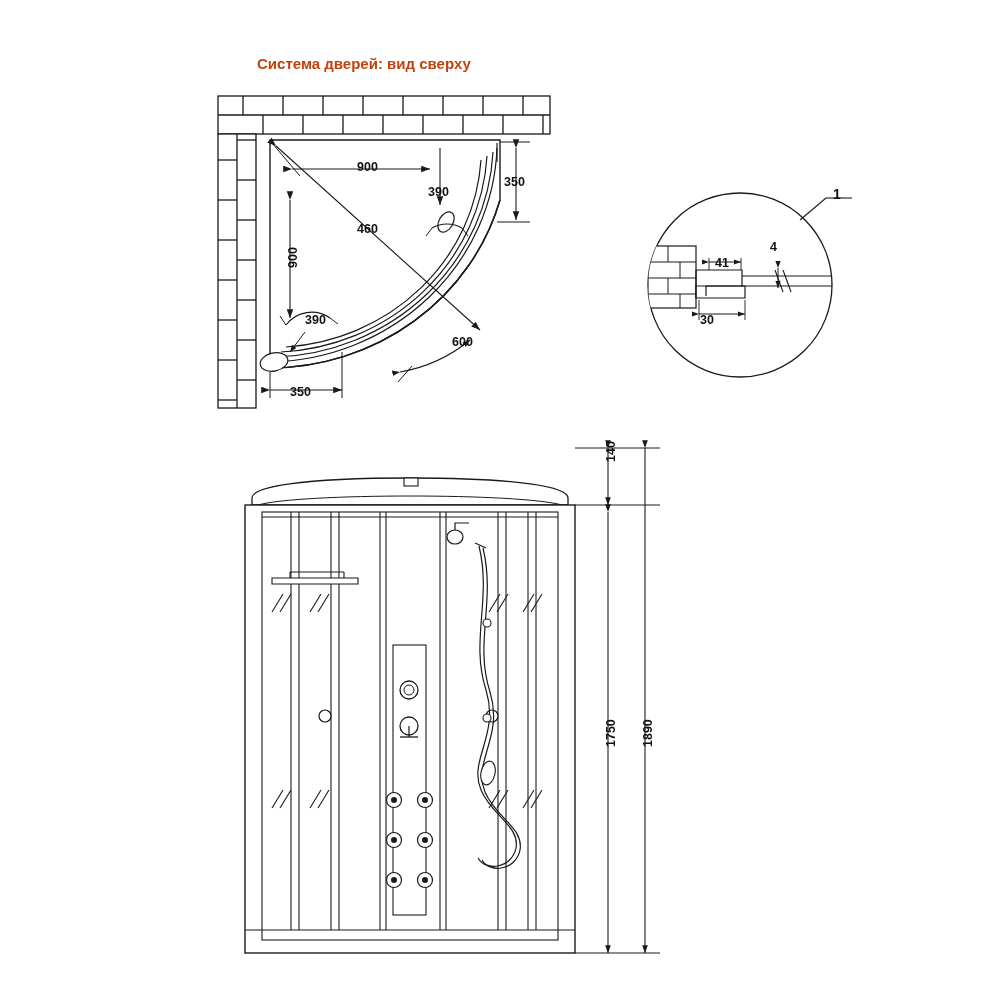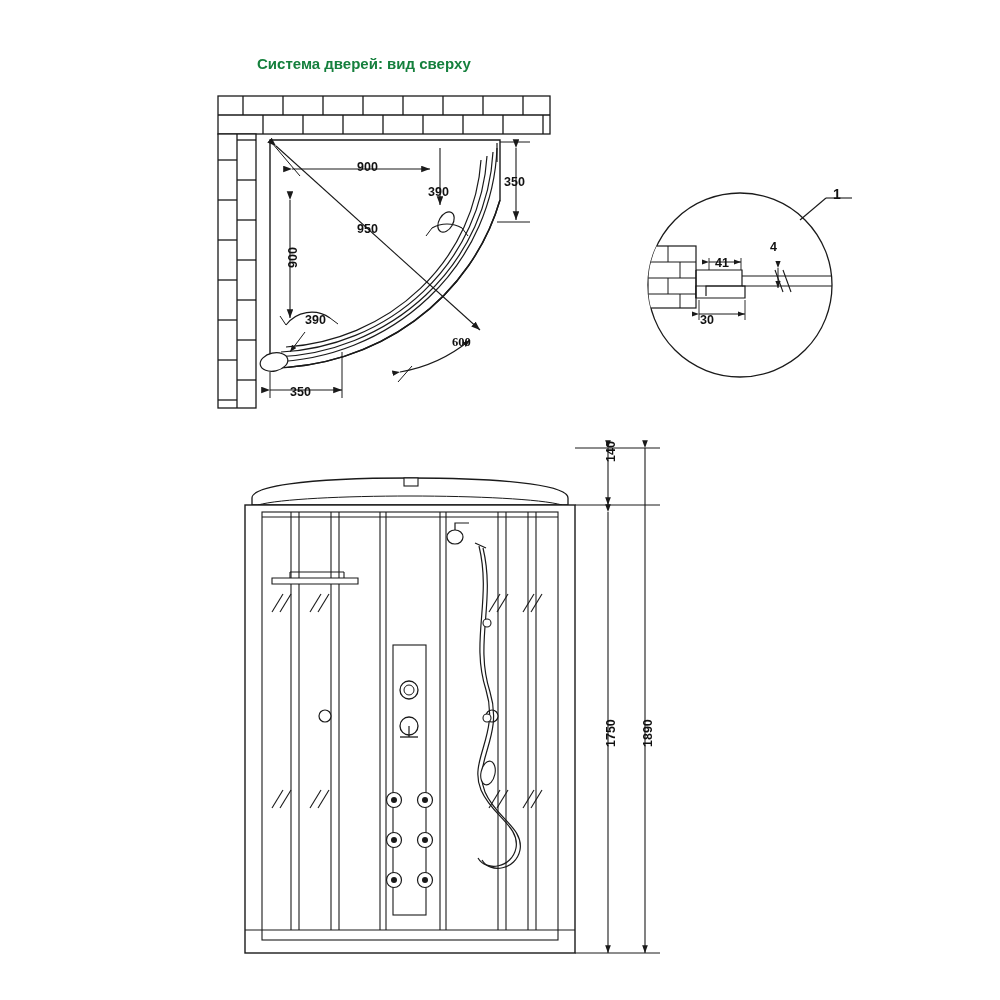--- a/index.html
+++ b/index.html
@@ -17,21 +17,21 @@
     font-family:"Liberation Sans", sans-serif;
     font-size:12.5px;
     color:#111;
     white-space:nowrap;
     font-weight:600;
   }
   .title{
     position:absolute;
     font-size:15px;
     font-weight:600;
-    color:#15803d;
+    color:#c2410c;
     white-space:nowrap;
   }
   .rot90{transform:rotate(-90deg);transform-origin:left top;}
 </style>
 </head>
 <body>
 
 <svg id="sheet" viewBox="0 0 1000 1000" xmlns="http://www.w3.org/2000/svg">
 
   <defs>
@@ -310,33 +310,33 @@
 
       <line x1="645" y1="448" x2="645" y2="953" marker-start="url(#arrS)" marker-end="url(#arrS)" stroke-width="1.1"></line>
     </g>
   </g>
 </svg>
 
 <div class="title" style="left:257px;top:55px;">Система дверей: вид сверху</div>
 
 <div class="lbl" style="left:357px;top:160px;">900</div>
 
-<div class="lbl" style="left:357px;top:222px;">950</div>
+<div class="lbl" style="left:357px;top:222px;">460</div>
 
 <div class="lbl rot90" style="left:286px;top:268px;">900</div>
 
 <div class="lbl" style="left:428px;top:185px;">390</div>
 
 <div class="lbl" style="left:504px;top:175px;">350</div>
 
 <div class="lbl" style="left:305px;top:313px;">390</div>
 
 <div class="lbl" style="left:290px;top:385px;">350</div>
 
-<div class="lbl" style="left:452px;top:335px;font-family:Liberation Serif, serif;">600</div>
+<div class="lbl" style="left:452px;top:335px;">600</div>
 
 <div class="lbl" style="left:715px;top:256px;">41</div>
 
 <div class="lbl" style="left:770px;top:240px;">4</div>
 
 <div class="lbl" style="left:700px;top:313px;">30</div>
 
 <div class="lbl" style="left:833px;top:186px;font-size:14px;">1</div>
 
 <div class="lbl rot90" style="left:604px;top:462px;">140</div>

